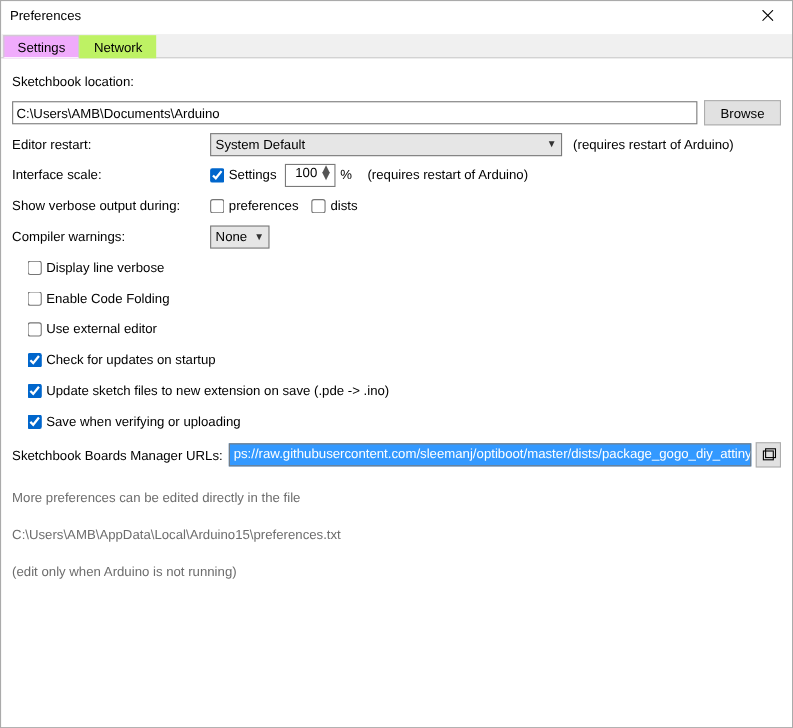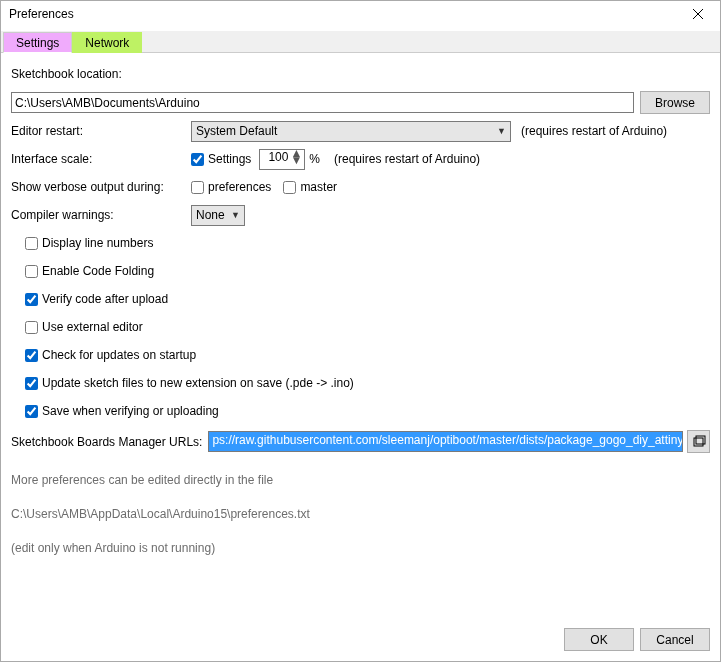--- a/index.html
+++ b/index.html
@@ -99,48 +99,42 @@
 
     <div class="row">
       <span class="lbl">Show verbose output during:</span>
       <label class="chk">
         <input type="checkbox" style="">
         <span>preferences</span>
       </label>
       <span style="width:12px"></span>
       <label class="chk">
         <input type="checkbox" style="">
-        <span>master</span>
+        <span>dists</span>
       </label>
     </div>
 
     <div class="row">
       <span class="lbl">Compiler warnings:</span>
       <div class="select small">
         <span>None</span>
         <span class="arrow">▼</span>
       </div>
     </div>
 
     <div class="row chk-indent">
       <label class="chk">
         <input type="checkbox" style="">
-        <span>Display line numbers</span>
+        <span>Display line verbose</span>
       </label>
     </div>
     <div class="row chk-indent">
       <label class="chk">
         <input type="checkbox" style="">
         <span>Enable Code Folding</span>
-      </label>
-    </div>
-    <div class="row chk-indent">
-      <label class="chk">
-        <input type="checkbox" checked="" style="">
-        <span>Verify code after upload</span>
       </label>
     </div>
     <div class="row chk-indent">
       <label class="chk">
         <input type="checkbox" style="">
         <span>Use external editor</span>
       </label>
     </div>
     <div class="row chk-indent">
       <label class="chk">
@@ -171,18 +165,14 @@
         </svg>
       </div>
     </div>
 
     <div class="grey">More preferences can be edited directly in the file</div>
     <div class="grey">C:\Users\AMB\AppData\Local\Arduino15\preferences.txt</div>
     <div class="grey">(edit only when Arduino is not running)</div>
 
   </div>
 
-  <div class="footer">
-    <button class="btn">OK</button>
-    <button class="btn">Cancel</button>
-  </div>
 
 </div>
 
 </body></html>

